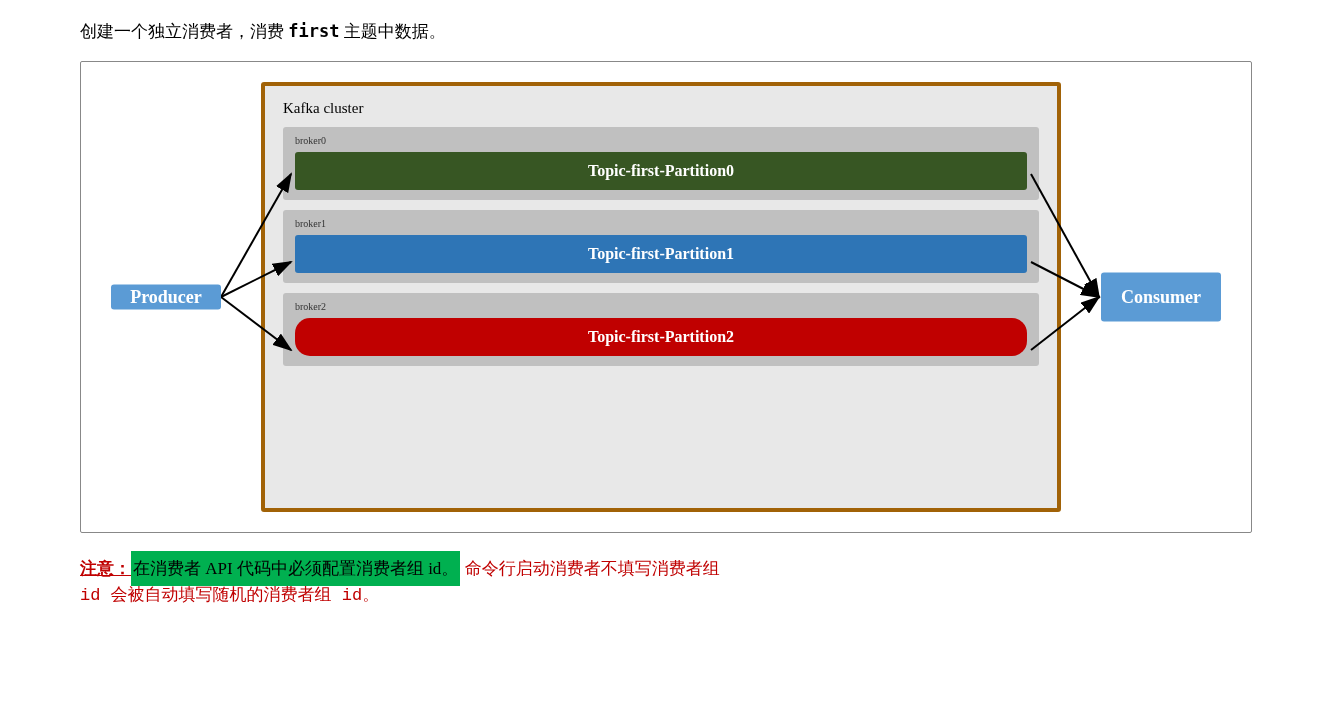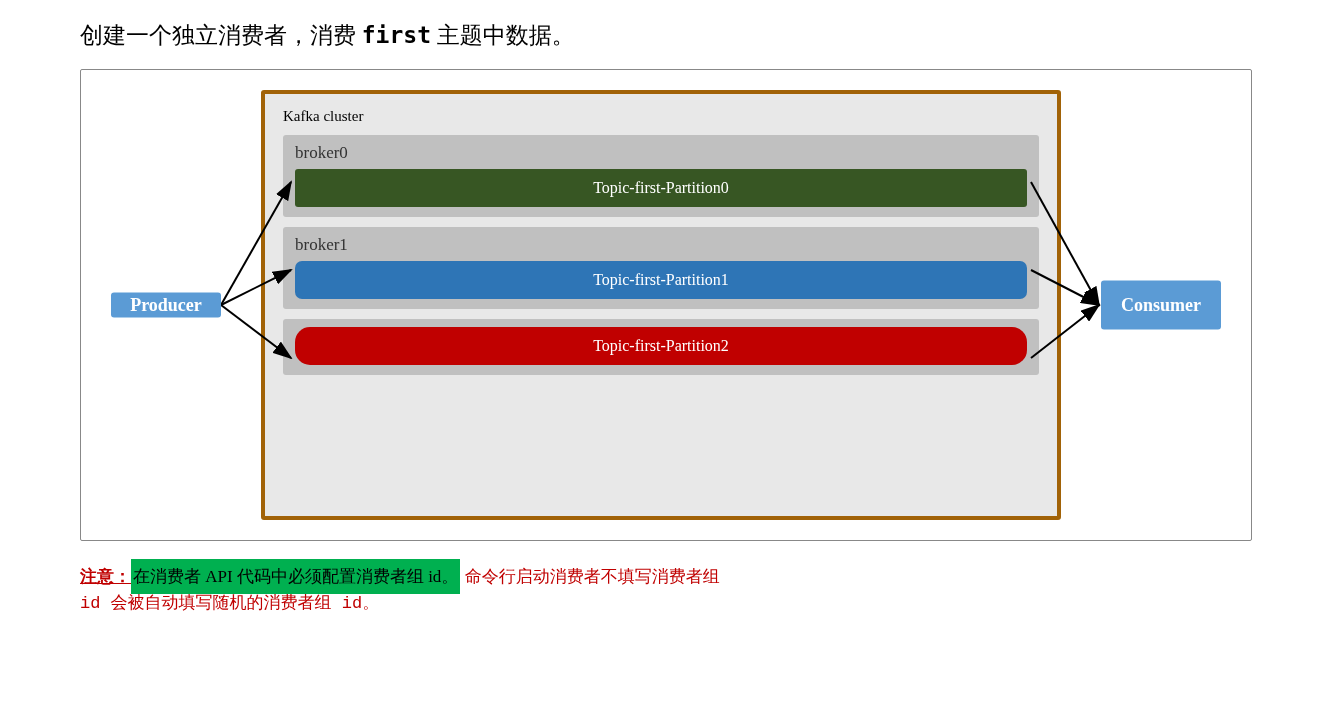--- a/index.html
+++ b/index.html
@@ -7,21 +7,21 @@
       background: #fff;
       font-family: "SimSun", "STSong", serif;
       font-size: 16px;
       color: #000;
       width: 1332px;
       min-height: 728px;
       padding: 20px 80px 30px 80px;
     }
 
     .intro-text {
-      font-size: 23px;
+      font-size: 17px;
       margin-bottom: 18px;
       color: #000;
     }
 
     .intro-text .code-word {
       font-family: monospace;
       font-weight: bold;
     }
 
     .diagram-outer {
@@ -100,36 +100,36 @@
 
     
     .broker-box {
       background: #c0c0c0;
       border-radius: 3px;
       padding: 8px 12px 10px 12px;
       margin-bottom: 10px;
     }
 
     .broker-label {
-      font-size: 17px;
+      font-size: 10px;
       color: #333;
       margin-bottom: 6px;
     }
 
     .partition-box {
       border-radius: 3px;
       color: #fff;
       font-size: 16px;
-      font-weight: normal;
+      font-weight: bold;
       padding: 10px 8px;
       text-align: center;
     }
 
     .partition-green { background: #375623; }
-    .partition-blue  { background: #2e75b6; border-radius: 7px; }
+    .partition-blue  { background: #2e75b6; }
     .partition-red   { background: #c00000; border-radius: 15px; }
 
     
     .arrow-svg {
       position: absolute;
       top: 0; left: 0;
       width: 100%;
       height: 100%;
       pointer-events: none;
       overflow: visible;
@@ -179,20 +179,21 @@
         <div class="broker-label">broker0</div>
         <div class="partition-box partition-green">Topic-first-Partition0</div>
       </div>
 
       <div class="broker-box">
         <div class="broker-label">broker1</div>
         <div class="partition-box partition-blue">Topic-first-Partition1</div>
       </div>
 
       <div class="broker-box">
+        <div class="broker-label">broker2</div>
         <div class="partition-box partition-red">Topic-first-Partition2</div>
       </div>
     </div>
 
     <div class="producer-box">Producer</div>
 
     <div class="consumer-box">Consumer</div>
 
     <svg class="arrow-svg" id="arrowSvg">
       <defs>

